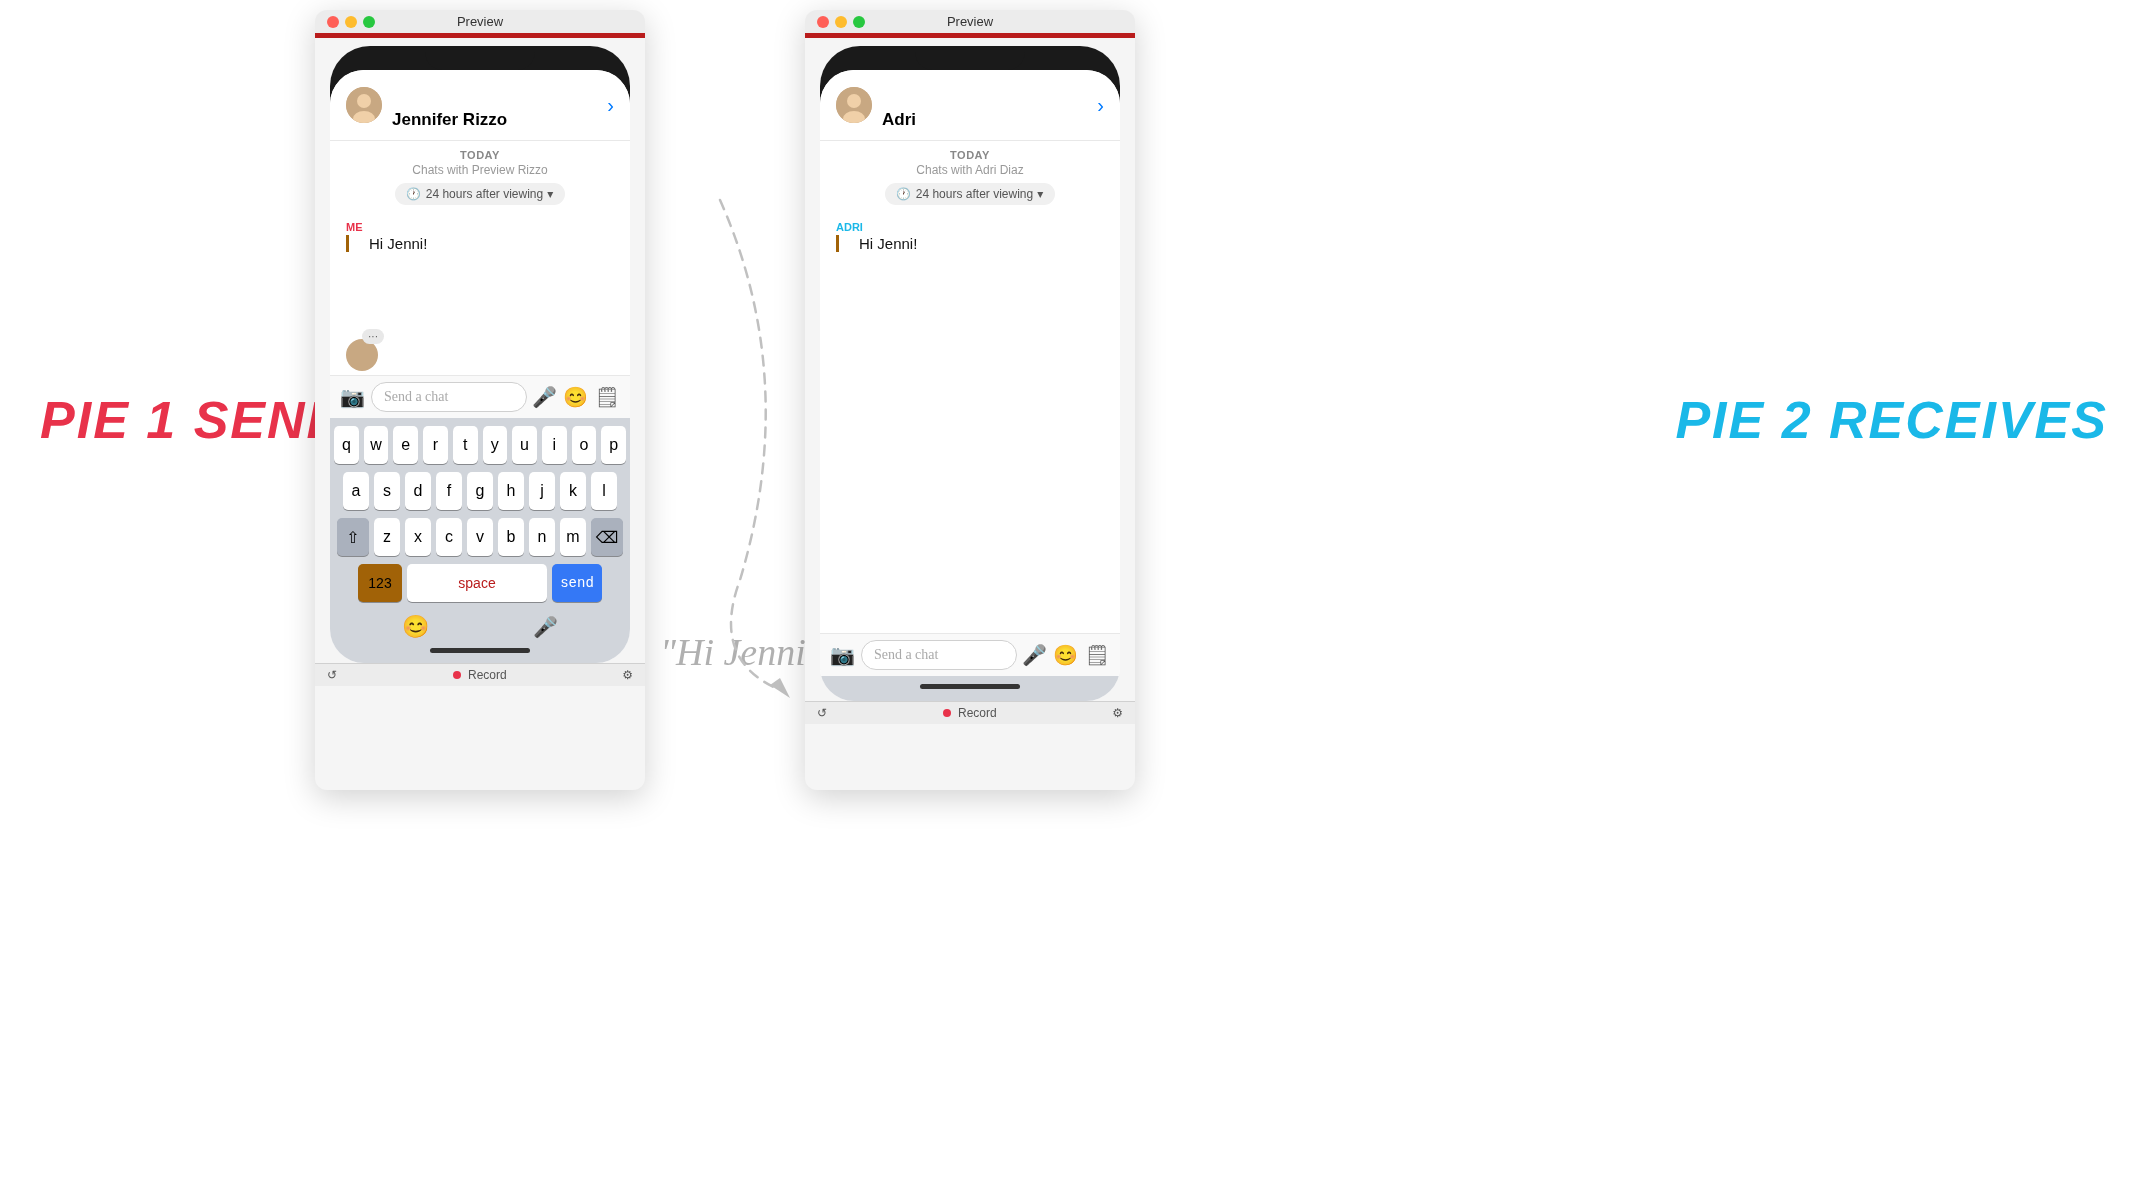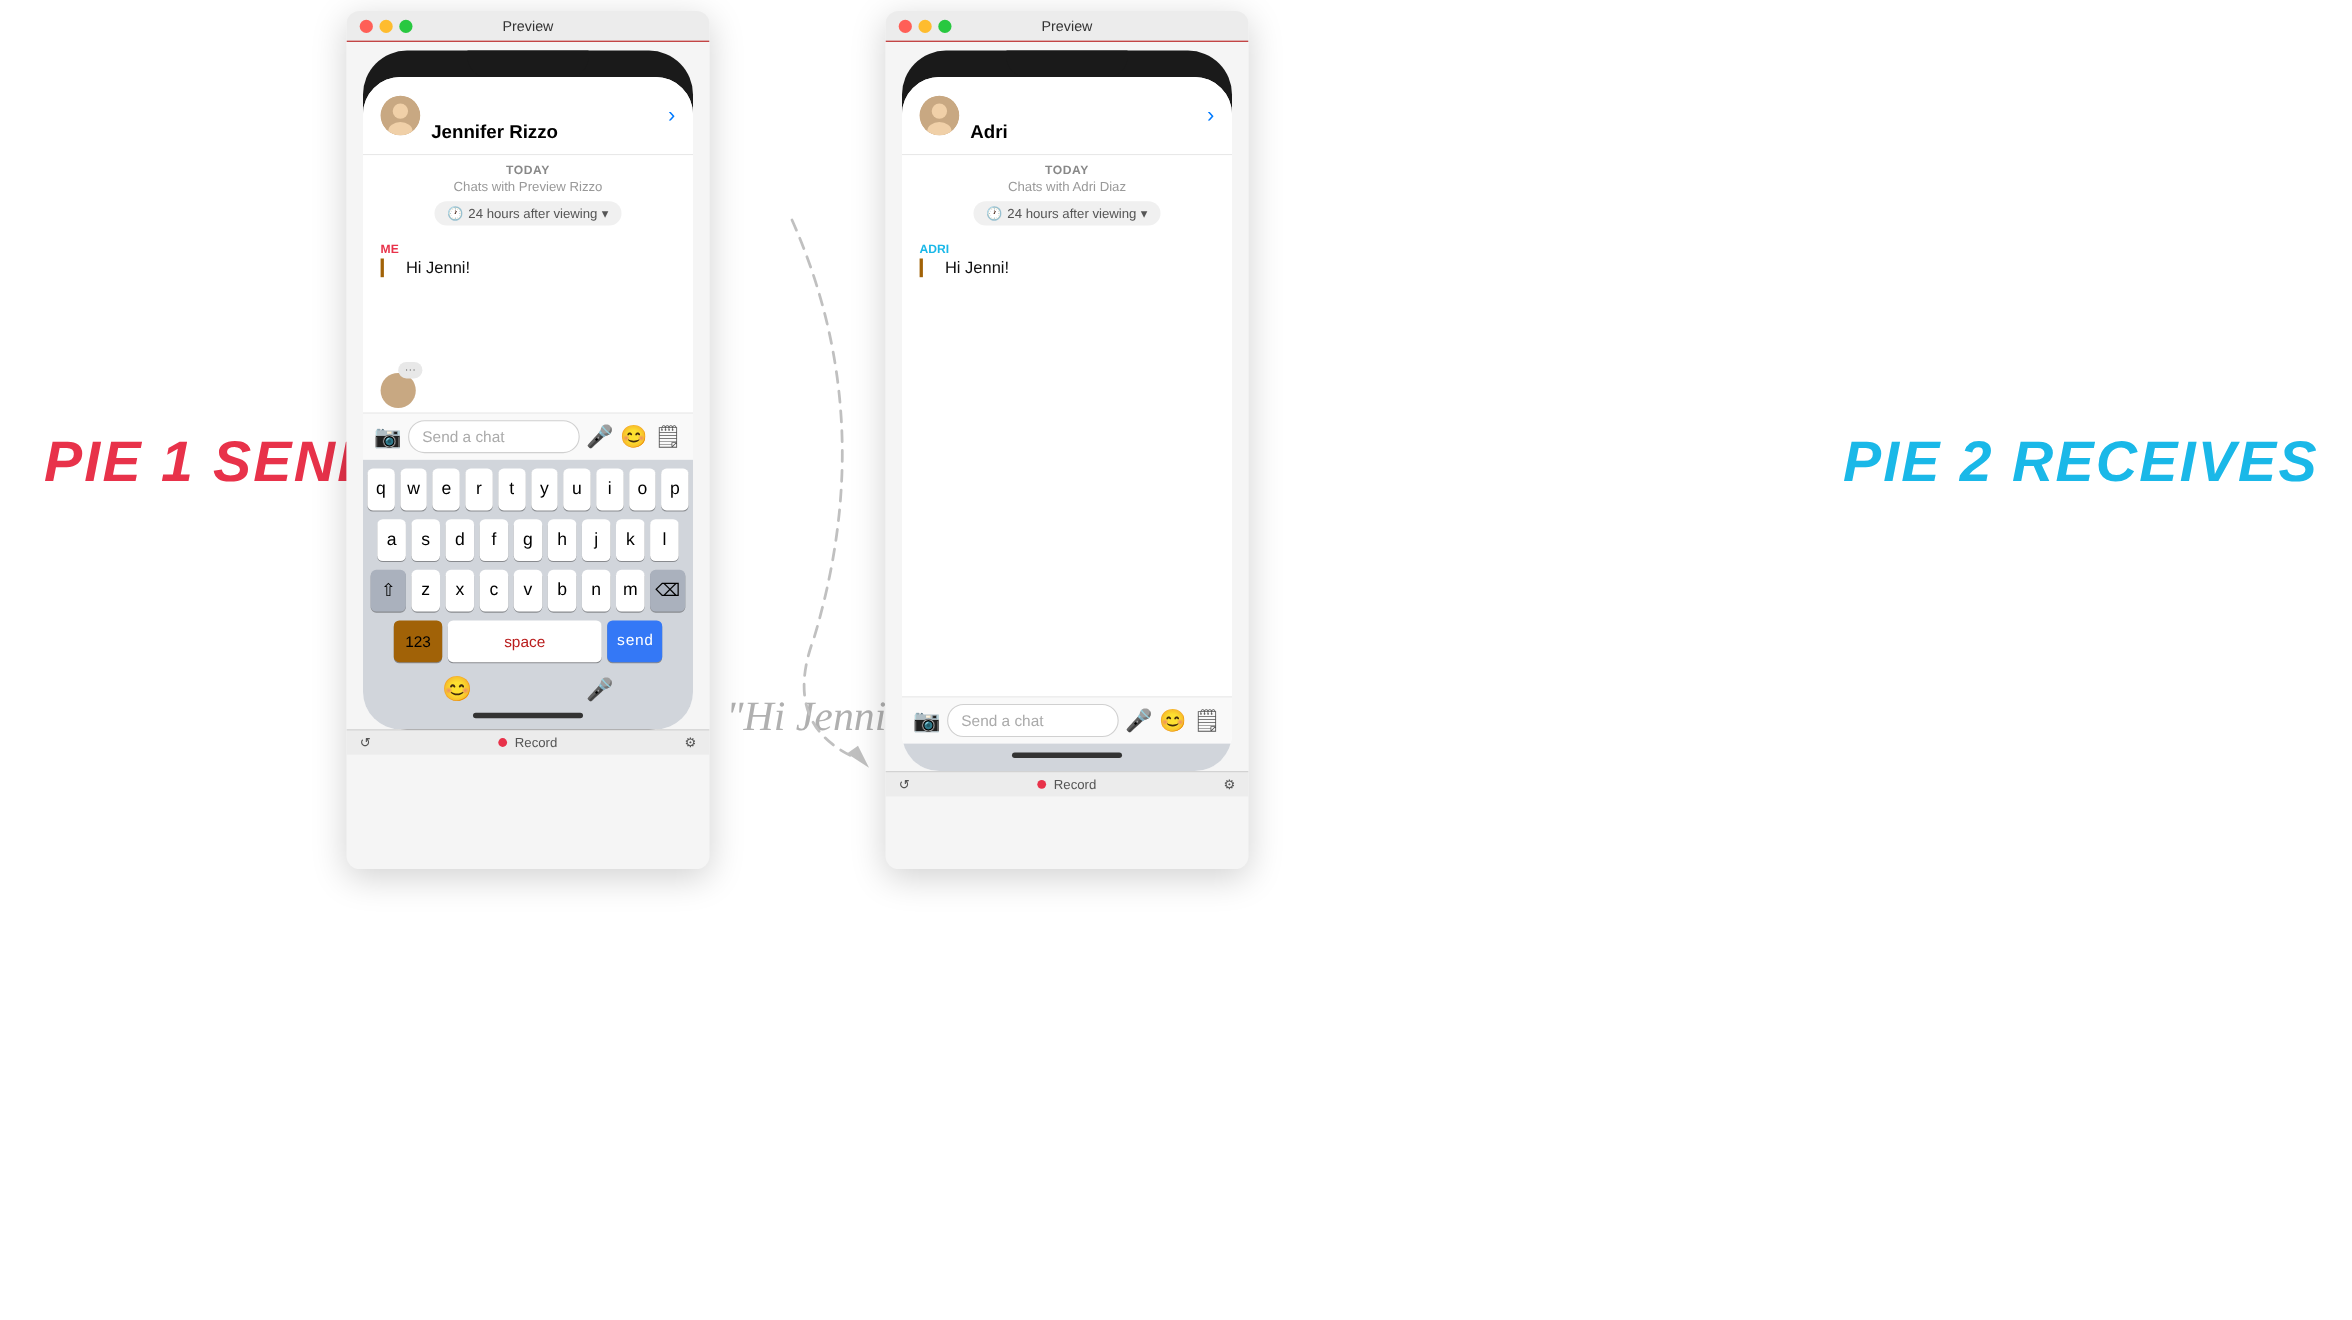--- a/index.html
+++ b/index.html
@@ -73,21 +73,21 @@
       height: 780px;
     }
 
     
     .title-bar {
       background: #ececec;
       height: 28px;
       display: flex;
       align-items: center;
       padding: 0 12px;
-      border-bottom: 1px solid #b91c1c;
+      border-bottom: 5px solid #b91c1c;
       position: relative;
     }
     .title-bar-title {
       position: absolute;
       left: 50%;
       transform: translateX(-50%);
       font-size: 13px;
       color: #333;
       font-weight: 500;
     }
@@ -237,20 +237,21 @@
       background: #f9f9f9;
     }
     .input-field {
       flex: 1;
       border: 1px solid #d0d0d0;
       border-radius: 20px;
       padding: 6px 12px;
       font-size: 14px;
       color: #aaa;
       background: #fff;
+      font-family: Liberation Serif, serif;
     }
     .input-icon {
       font-size: 20px;
       color: #555;
     }
 
     
     .keyboard {
       background: #d1d5db;
       padding: 8px 4px 4px;

